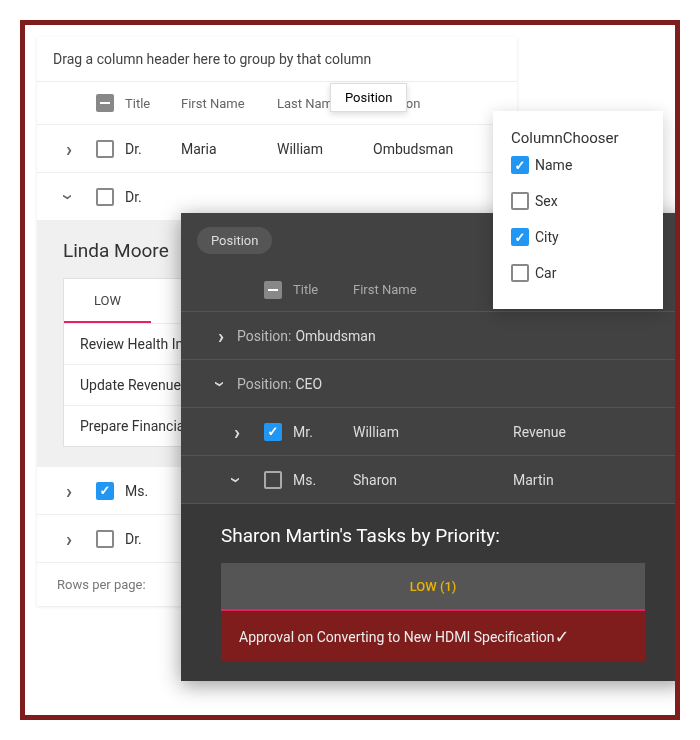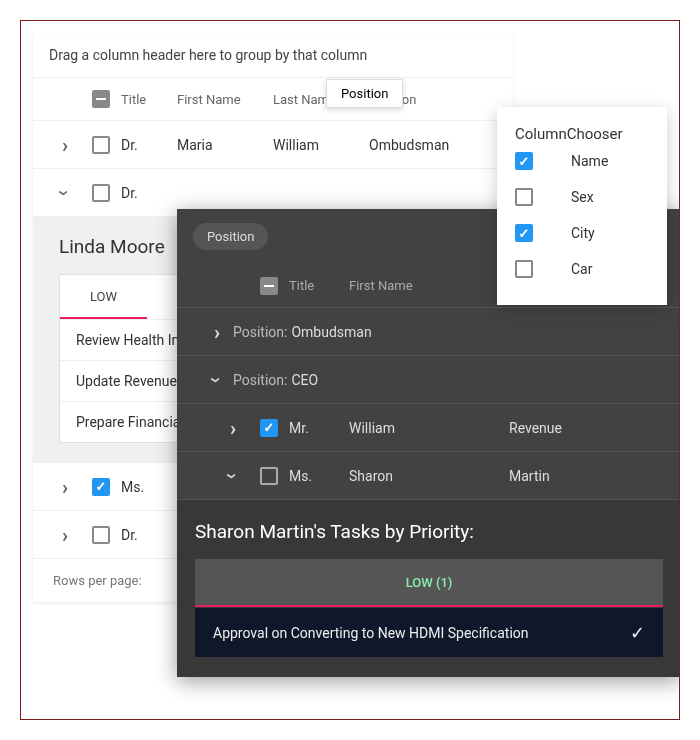--- a/index.html
+++ b/index.html
@@ -1,17 +1,17 @@
 <!DOCTYPE html>
 <html><head>
 <meta charset="utf-8">
 <style>
 * { box-sizing: border-box; margin: 0; padding: 0; }
 body { font-family: -apple-system, BlinkMacSystemFont, "Segoe UI", Roboto, sans-serif; background: #fff; width: 700px; height: 740px; position: relative; overflow: hidden; }
-.frame { position: absolute; left: 20px; top: 20px; width: 660px; height: 700px; border: 1px solid #7f1d1d; background: #fff; overflow: hidden; }
+.frame { position: absolute; left: 20px; top: 20px; width: 660px; height: 700px; border: 5px solid #7f1d1d; background: #fff; overflow: hidden; }
 
 
 .light-grid { position: absolute; left: 12px; top: 12px; width: 480px; background: #fff; box-shadow: 0 1px 3px rgba(0,0,0,0.1); }
 .group-drop { padding: 14px 16px; font-size: 14px; color: #444; }
 .drag-chip { position: absolute; left: 305px; top: 58px; background: #fff; border: 1px solid #ddd; padding: 6px 14px; font-size: 13px; box-shadow: 0 2px 6px rgba(0,0,0,0.15); z-index: 5; }
 .light-header { display: flex; align-items: center; height: 44px; border-top: 1px solid #eee; border-bottom: 1px solid #eee; font-size: 13px; color: #666; padding: 0 16px; }
 .light-row { display: flex; align-items: center; height: 48px; border-bottom: 1px solid #eee; font-size: 14px; color: #333; padding: 0 16px; }
 .col-expand { width: 32px; display: flex; justify-content: center; }
 .col-check { width: 40px; display: flex; justify-content: center; }
 .col-title { width: 56px; }
@@ -35,21 +35,21 @@
 .tab-row-light { display: flex; height: 44px; align-items: center; }
 .tab-light { padding: 0 30px; font-size: 13px; color: #444; font-weight: 400; height: 100%; display: flex; align-items: center; }
 .tab-light.active { border-bottom: 2px solid #e91e63; }
 .task-light { padding: 12px 16px; font-size: 14px; color: #333; border-top: 1px solid #eee; }
 
 .pager { padding: 14px 20px; font-size: 13px; color: #777; }
 
 
 .column-chooser { position: absolute; right: 12px; top: 86px; width: 170px; background: #fff; box-shadow: 0 4px 16px rgba(0,0,0,0.2); padding: 18px 18px; z-index: 20; }
 .cc-title { font-size: 15px; color: #333; margin-bottom: 0; }
-.cc-item { display: flex; align-items: center; gap: 38px; padding: 9px 0; font-size: 14px; color: #333; }
+.cc-item { display: flex; align-items: center; gap: 6px; padding: 9px 0; font-size: 14px; color: #333; }
 
 
 .dark-grid { position: absolute; left: 156px; top: 188px; width: 504px; background: #424242; color: #eee; box-shadow: 0 4px 20px rgba(0,0,0,0.4); z-index: 10; }
 .dark-group-drop { padding: 14px 16px; }
 .dark-chip { display: inline-block; background: #555; padding: 6px 14px; border-radius: 14px; font-size: 13px; color: #ddd; }
 .dark-header { display: flex; align-items: center; height: 44px; font-size: 13px; color: #aaa; padding: 0 16px; border-bottom: 1px solid #555; }
 .dark-group-row { display: flex; align-items: center; height: 48px; padding: 0 24px; font-size: 14px; color: #ddd; border-bottom: 1px solid #555; }
 .dark-group-row .label { color: #bbb; margin-right: 4px; }
 .dark-row { display: flex; align-items: center; height: 48px; padding: 0 16px; font-size: 14px; color: #ddd; border-bottom: 1px solid #555; }
 .dcol-indent { width: 24px; }
@@ -60,27 +60,27 @@
 .dcol-lname { flex: 1; }
 
 .chevron.dark::before { content: "›"; font-size: 20px; font-weight: bold; color: #ddd; }
 
 .dark-checkbox { width: 18px; height: 18px; border: 2px solid #aaa; border-radius: 2px; display: inline-flex; align-items: center; justify-content: center; cursor: pointer; }
 .dark-checkbox.checked { background: #2196F3; border-color: #2196F3; }
 .dark-checkbox.checked::after { content: "✓"; color: #fff; font-size: 13px; font-weight: bold; }
 .dark-checkbox.indeterminate { background: #888; border-color: #888; }
 .dark-checkbox.indeterminate::after { content: ""; width: 10px; height: 2px; background: #fff; display: block; }
 
-.dark-detail { background: #383838; padding: 20px 18px; }
+.dark-detail { background: #383838; padding: 20px 40px; }
 .dark-detail-title { font-size: 19px; color: #fff; margin-bottom: 16px; }
 .dark-tabs { background: #555; }
 .dark-tab-row { display: flex; height: 48px; }
 .dark-tab { flex: 1; display: flex; align-items: center; justify-content: center; font-size: 13px; color: #ccc; font-weight: 500; cursor: pointer; }
-.dark-tab.active { color: #86efac; border-bottom: 2px solid #e91e63; }
-.dark-task { display: flex; align-items: center; justify-content: space-between; padding: 14px 18px; font-size: 14px; color: #eee; background: #0f172a; margin-top: 1px; }
+.dark-tab.active { color: #eab308; border-bottom: 2px solid #e91e63; }
+.dark-task { display: flex; align-items: center; justify-content: flex-start; padding: 14px 18px; font-size: 14px; color: #eee; background: #7f1d1d; margin-top: 1px; }
 .checkmark { font-size: 18px; color: #eee; }
 </style>
 </head>
 <body>
 
 <div class="frame">
 
   <div class="light-grid">
     <div class="group-drop">Drag a column header here to group by that column</div>
     <div class="light-header">

